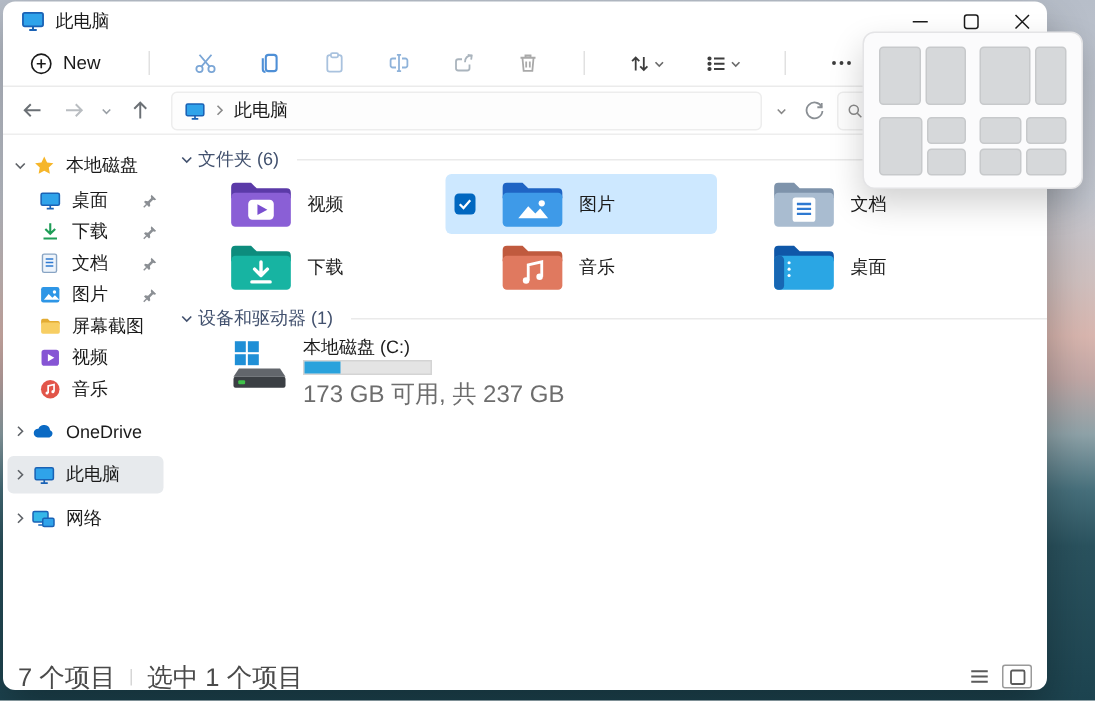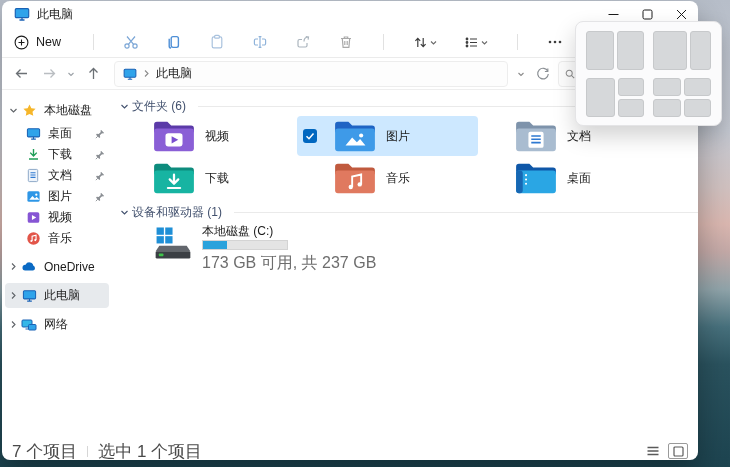--- a/index.html
+++ b/index.html
@@ -13,21 +13,21 @@
     background:#ffffff;border-radius:8px;
     box-shadow:0 14px 30px rgba(0,0,0,.30);
     display:flex;flex-direction:column;overflow:hidden;
   }
   
   .titlebar{height:26px;display:flex;align-items:center;padding-left:12px;flex:none;}
   .titlebar .app-title{font-size:12px;color:#1b1b1b;margin-left:7px;}
   .caption-group{margin-left:auto;display:flex;height:100%;}
   .cap-btn{width:34px;height:100%;display:flex;align-items:center;justify-content:center;color:#1b1b1b;}
   
-  .toolbar{height:30px;display:flex;align-items:center;padding:0 4px;gap:13px;flex:none;border-bottom:1px solid #ebebeb;}
+  .toolbar{height:30px;display:flex;align-items:center;padding:0 10px;gap:13px;flex:none;border-bottom:1px solid #ebebeb;}
   .new-btn{display:flex;align-items:center;gap:7px;padding:3px 10px 3px 8px;border-radius:4px;font-size:12.5px;color:#1b1b1b;}
   .tb-divider{width:1px;height:16px;background:#e1e1e1;margin:0 9px;}
   .tbtn{width:30px;height:24px;display:flex;align-items:center;justify-content:center;border-radius:4px;}
   .tbtn.drop{width:38px;gap:2px;}
   
   .navbar{height:31px;display:flex;align-items:center;padding:0 8px 0 6px;flex:none;border-bottom:1px solid #eeeeee;gap:2px;}
   .nbtn{width:26px;height:24px;display:flex;align-items:center;justify-content:center;border-radius:4px;}
   .nbtn.tiny{width:14px;}
   .breadcrumb{flex:1;height:24px;margin:0 4px 0 6px;border:1px solid #ededed;background:#fdfdfd;border-radius:4px;display:flex;align-items:center;padding:0 8px;gap:6px;min-width:0;}
   .breadcrumb .crumb{font-size:12px;color:#1b1b1b;white-space:nowrap;}
@@ -318,20 +318,29 @@
         <span class="pin">
             <svg width="10" height="10" viewBox="0 0 12 12">
               <path d="M7.2 1 L11 4.8 9.6 5.4 8.5 5 5.9 7.6 6.2 9.8 5.2 10.8 1.2 6.8 2.2 5.8 4.4 6.1 7 3.5 6.6 2.4z" fill="#8b8f94"></path>
               <path d="M1 11 L3.4 8.6" stroke="#8b8f94" stroke-width="1.1"></path>
             </svg>
           </span>
       </div>
       <div class="srow child">
         <span class="sicon">
             <svg width="15" height="15" viewBox="0 0 16 16">
+              <path d="M1.5 4 q0-1.3 1.3-1.3 h3.4 l1.5 1.6 h5.8 q1.3 0 1.3 1.3 v1 H1.5z" fill="#e3ac33"></path>
+              <rect x="1.5" y="5.4" width="13.3" height="8" rx="1.3" fill="#f7ce63"></rect>
+            </svg>
+          </span>
+        <span class="slabel">屏幕截图</span>
+      </div>
+      <div class="srow child">
+        <span class="sicon">
+            <svg width="15" height="15" viewBox="0 0 16 16">
               <rect x="1.8" y="2.3" width="12.4" height="11.4" rx="2" fill="#8655d4"></rect>
               <path d="M6.3 5.3 l4.6 2.7 -4.6 2.7z" fill="#fff"></path>
             </svg>
           </span>
         <span class="slabel">视频</span>
       </div>
       <div class="srow child">
         <span class="sicon">
             <svg width="15" height="15" viewBox="0 0 16 16">
               <circle cx="8" cy="8" r="6.6" fill="#e25549"></circle>

